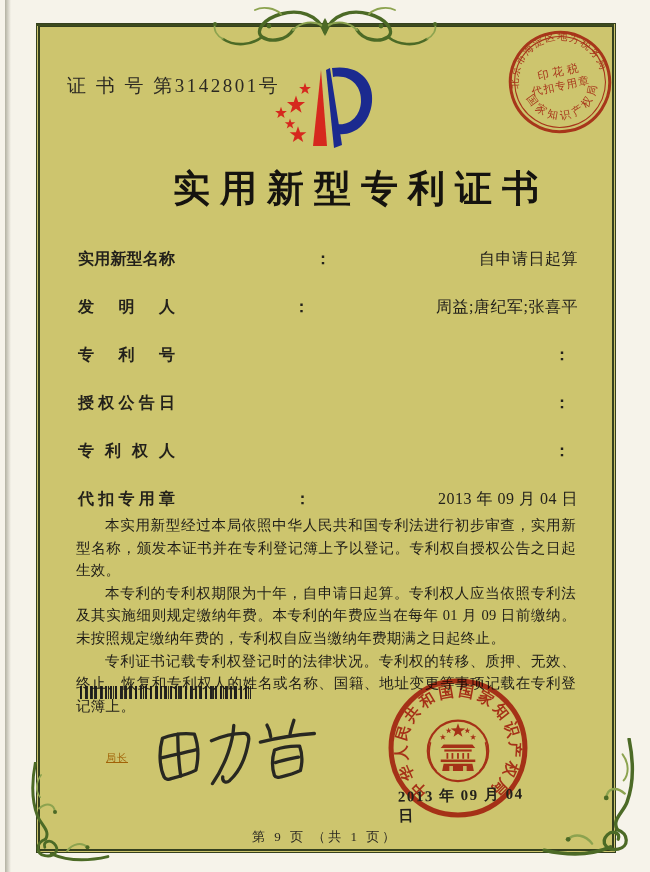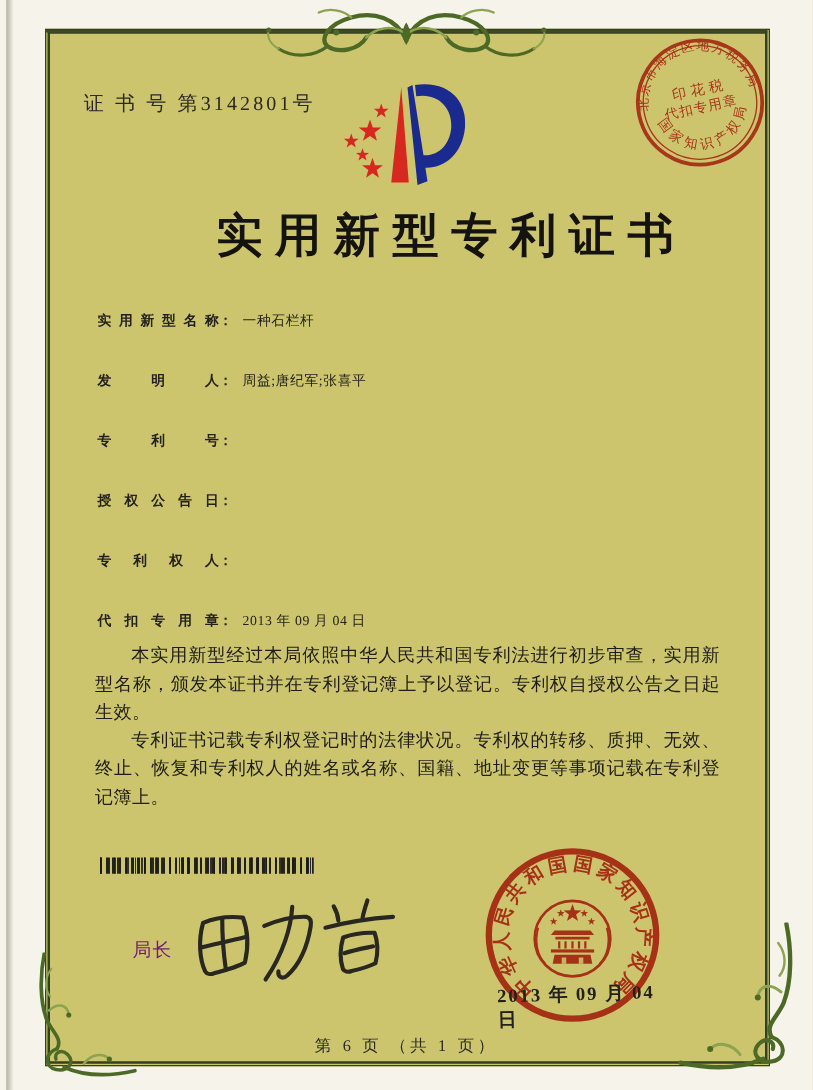--- a/index.html
+++ b/index.html
@@ -14,37 +14,37 @@
         border:2.5px solid #35401e;
         background:linear-gradient(180deg,#fbf8f0 0%,#f8f5ea 38%,#eef0dd 62%,#dde4c9 85%,#d7e0c2 100%);}
   .g-lines{position:absolute;left:40px;top:28px;width:570px;height:820px;
         background:repeating-linear-gradient(0deg,rgba(95,130,70,.16) 0 1px,rgba(95,130,70,0) 1px 3px);}
   .g-fade{position:absolute;left:40px;top:28px;width:570px;height:820px;
         background:linear-gradient(180deg,#fbf8f0 0%,rgba(251,248,240,.92) 35%,rgba(248,245,234,.55) 58%,rgba(240,242,221,.18) 78%,rgba(230,235,205,0) 100%);}
   
   .orn{position:absolute;pointer-events:none;}
   .top-rule{position:absolute;left:36px;top:23.5px;width:578px;height:2px;background:#3c4a1e;}
   
-  .cert-no{position:absolute;left:67px;top:73px;font-size:16px;letter-spacing:2.5px;color:#2b2922;}
+  .cert-no{position:absolute;left:67px;top:73px;font-size:19px;letter-spacing:2.5px;color:#2b2922;}
   .title{position:absolute;left:0;top:164px;width:650px;text-align:center;
         font-size:37px;font-weight:bold;letter-spacing:10px;color:#15130f;padding-left:36px;}
   .fields{position:absolute;left:78px;top:249px;width:500px;}
-  .frow{display:flex;align-items:baseline;height:48px;font-size:11px;color:#23211b;}
+  .frow{display:flex;align-items:baseline;height:48px;font-size:16px;color:#23211b;justify-content:space-between;}
   .flabel{display:inline-block;width:97px;text-align:justify;text-align-last:justify;font-weight:600;}
   .fcolon{font-weight:600;margin-right:8px;}
   .fvalue{letter-spacing:.5px;}
   .body-text{position:absolute;left:76px;top:514px;width:500px;font-size:14.5px;
         line-height:22.6px;color:#1f1d18;text-align:justify;}
   .body-text p{margin:0;text-indent:2em;letter-spacing:.3px;}
   .barcode{position:absolute;left:80px;top:686px;width:171px;height:13px;
         background:
          repeating-linear-gradient(90deg,rgba(25,25,25,.95) 0 2px,rgba(0,0,0,0) 2px 5px),
          repeating-linear-gradient(90deg,rgba(25,25,25,.9) 0 1px,rgba(0,0,0,0) 1px 7px),
          repeating-linear-gradient(90deg,rgba(25,25,25,.85) 0 1.5px,rgba(0,0,0,0) 1.5px 11px);}
-  .signer-title{position:absolute;left:106px;top:751px;font-size:15px;letter-spacing:1px;color:#701a75;}
+  .signer-title{position:absolute;left:106px;top:751px;font-size:10px;letter-spacing:1px;color:#a16207;text-decoration:underline;}
   .signature{position:absolute;left:152px;top:708px;}
   .seal{position:absolute;left:386px;top:676px;width:144px;height:144px;mix-blend-mode:multiply;opacity:.93;}
   .seal-date{position:absolute;left:398px;top:786px;width:140px;font-size:15px;font-weight:600;
         letter-spacing:1.5px;color:#23211b;transform:rotate(-1.5deg);}
   .tax-stamp{position:absolute;left:506px;top:28px;width:108px;height:108px;
         transform:rotate(-12deg);mix-blend-mode:multiply;opacity:.9;}
   .footer{position:absolute;left:0;top:828px;width:650px;text-align:center;
         font-size:13px;letter-spacing:3px;color:#2c2a22;}
 </style>
 </head>
@@ -143,21 +143,21 @@
     <text x="50" y="44" text-anchor="middle" font-size="10.5" fill="#cb3025" font-family="'DejaVu Sans',sans-serif">印 花 税</text>
     <text x="50" y="57" text-anchor="middle" font-size="10" letter-spacing="1" fill="#cb3025" font-family="'DejaVu Sans',sans-serif">代扣专用章</text>
   </svg>
 
   <div class="title">实用新型专利证书</div>
 
   <div class="fields">
     <div class="frow">
       <span class="flabel">实用新型名称</span>
         <span class="fcolon">：</span>
-      <span class="fvalue">一种石栏杆</span>
+      <span class="fvalue">自申请日起算</span>
     </div>
     <div class="frow">
       <span class="flabel">发明人</span>
         <span class="fcolon">：</span>
       <span class="fvalue">周益;唐纪军;张喜平</span>
     </div>
     <div class="frow">
       <span class="flabel">专利号</span>
         <span class="fcolon">：</span>
     </div>
@@ -171,20 +171,21 @@
     </div>
     <div class="frow">
       <span class="flabel">代扣专用章</span>
         <span class="fcolon">：</span>
       <span class="fvalue">2013 年 09 月 04 日</span>
     </div>
   </div>
 
   <div class="body-text">
     <p>本实用新型经过本局依照中华人民共和国专利法进行初步审查，实用新型名称，颁发本证书并在专利登记簿上予以登记。专利权自授权公告之日起生效。</p>
+    <p>本专利的专利权期限为十年，自申请日起算。专利权人应当依照专利法及其实施细则规定缴纳年费。本专利的年费应当在每年 01 月 09 日前缴纳。未按照规定缴纳年费的，专利权自应当缴纳年费期满之日起终止。</p>
     <p>专利证书记载专利权登记时的法律状况。专利权的转移、质押、无效、终止、恢复和专利权人的姓名或名称、国籍、地址变更等事项记载在专利登记簿上。</p>
   </div>
 
   <div class="barcode"></div>
 
   <div class="signer-title">局长</div>
   <svg class="signature" width="185" height="92" viewBox="0 0 190 92">
     <g transform="rotate(-4 95 45)" fill="none" stroke="#1b1b1b" stroke-width="3.4" stroke-linecap="round" stroke-linejoin="round" opacity=".92">
       <path d="M12,24 C7,38 7,54 11,64 C12,66 15,67 18,66 C28,64 38,62 44,59 C48,46 48,32 45,22 C34,20 21,21 12,24 Z"></path>
       <path d="M28,21 C27,34 27,50 28,64"></path>
@@ -228,15 +229,15 @@
       <rect x="106" y="107" width="2.5" height="8"></rect>
       <rect x="113" y="107" width="2.5" height="8"></rect>
       <rect x="76" y="116" width="48" height="3.5"></rect>
       <path d="M80,122 L120,122 L122,132 L78,132 Z"></path>
       <rect x="88" y="125" width="5" height="7" fill="#f3ece0"></rect>
       <rect x="107" y="125" width="5" height="7" fill="#f3ece0"></rect>
     </g>
   </svg>
   <div class="seal-date">2013 年 09 月 04 日</div>
 
-  <div class="footer">第 6 页 （共 1 页）</div>
+  <div class="footer">第 9 页 （共 1 页）</div>
 
 </div>
 
 </body></html>

